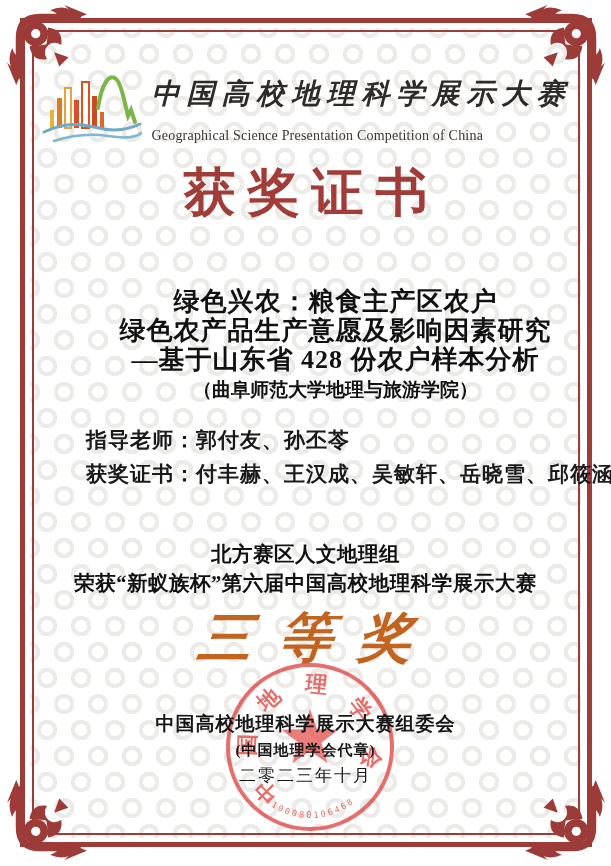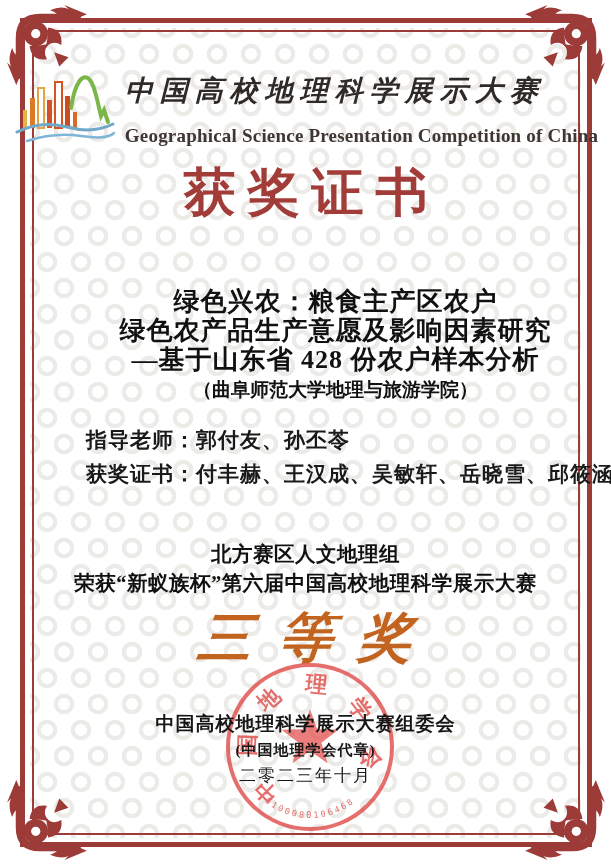--- a/index.html
+++ b/index.html
@@ -39,21 +39,21 @@
     position:absolute;top:68px;left:0;width:611px;
     display:flex;justify-content:center;align-items:center;gap:10px;
   }
   .logo-icon{width:102px;height:84px;flex:0 0 auto;}
   .logo-text{display:flex;flex-direction:column;align-items:flex-start;}
   .logo-cn{
     font-size:28px;color:#2e2a27;font-style:italic;font-weight:600;
     letter-spacing:7px;white-space:nowrap;line-height:1.3;
   }
   .logo-en{
-    font-size:19px;font-weight:700;color:#3e3733;letter-spacing:.2px;
+    font-size:14px;font-weight:400;color:#3e3733;letter-spacing:.2px;
     margin-top:15px;white-space:nowrap;
   }
 
   .heading{
     position:absolute;top:150px;left:0;width:611px;margin:0;
     text-align:center;font-family:"Liberation Sans","DejaVu Sans",sans-serif;
     font-size:52px;font-weight:900;color:#a23c38;letter-spacing:12px;
     text-indent:12px;line-height:84px;
   }
 

